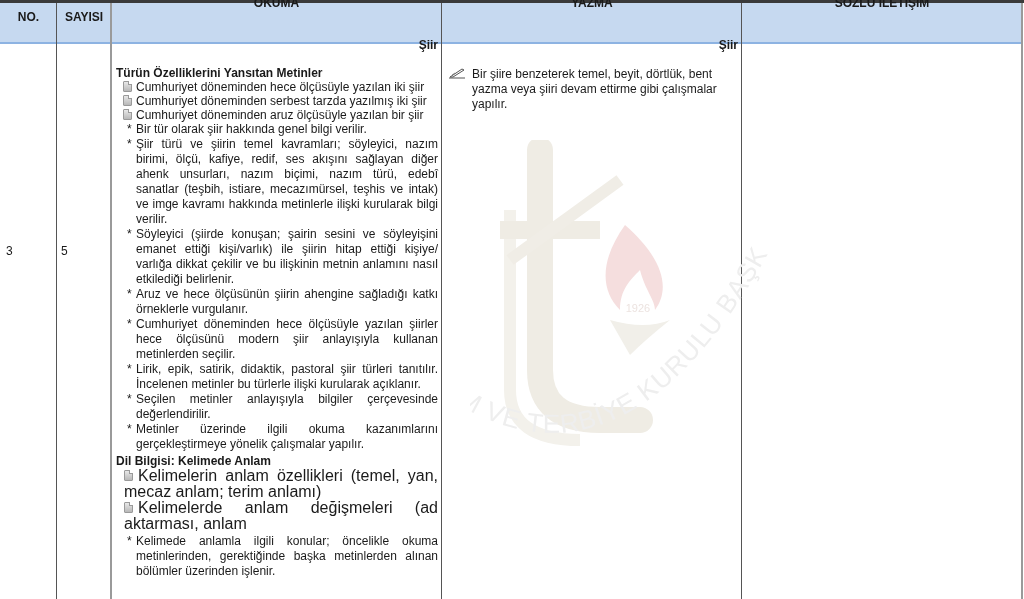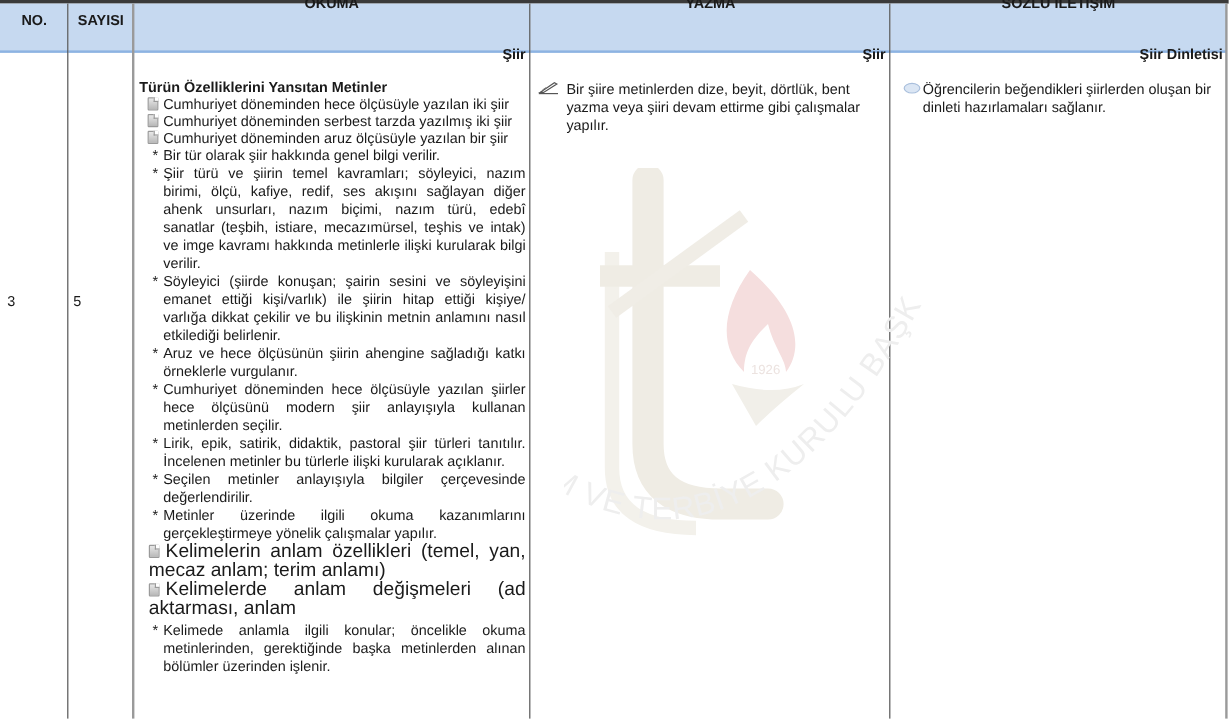--- a/index.html
+++ b/index.html
@@ -142,20 +142,21 @@
     </div>
     <div class="star-item">
       <span class="star">*</span>
       <span>Seçilen metinler anlayışıyla bilgiler çerçevesinde değerlendirilir.</span>
     </div>
     <div class="star-item">
       <span class="star">*</span>
       <span>Metinler üzerinde ilgili okuma kazanımlarını gerçekleştirmeye yönelik çalışmalar yapılır.</span>
     </div>
 
+    <div class="dil-title">Dil Bilgisi: Kelimede Anlam</div>
 
     <div class="doc-item2">
       <span class="doc-icon"></span>
       <span class="indent"></span><span>Kelimelerin anlam özellikleri (temel, yan, mecaz anlam; terim anlamı)</span>
     </div>
     <div class="doc-item2">
       <span class="doc-icon"></span>
       <span class="indent"></span><span>Kelimelerde anlam değişmeleri (ad aktarması, anlam</span>
     </div>
 
@@ -166,24 +167,17 @@
   </div>
 
   <div class="cell col-write">
     <div class="title">Şiir</div>
     <div class="write-item">
       <svg class="pen-icon" viewBox="0 0 18 12">
         <path d="M2 10 L14 2 L16 3 L5 10 Z" fill="none" stroke="#555" stroke-width="1"></path>
         <path d="M1 11 L17 11" stroke="#555" stroke-width="1"></path>
         <path d="M4 8 L7 6" stroke="#777" stroke-width="0.8"></path>
       </svg>
-      <span>Bir şiire metinlerden dize, beyit, dörtlük, bent yazma veya şiiri devam ettirme gibi çalışmalar yapılır.</span>
+      <span>Bir şiire benzeterek temel, beyit, dörtlük, bent yazma veya şiiri devam ettirme gibi çalışmalar yapılır.</span>
     </div>
   </div>
 
-  <div class="cell col-speak">
-    <div class="title">Şiir Dinletisi</div>
-    <div class="speak-item">
-      <span class="bubble-icon"></span>
-      <span>Öğrencilerin beğendikleri şiirlerden oluşan bir dinleti hazırlamaları sağlanır.</span>
-    </div>
-  </div>
 </div>
 
 </body></html>

